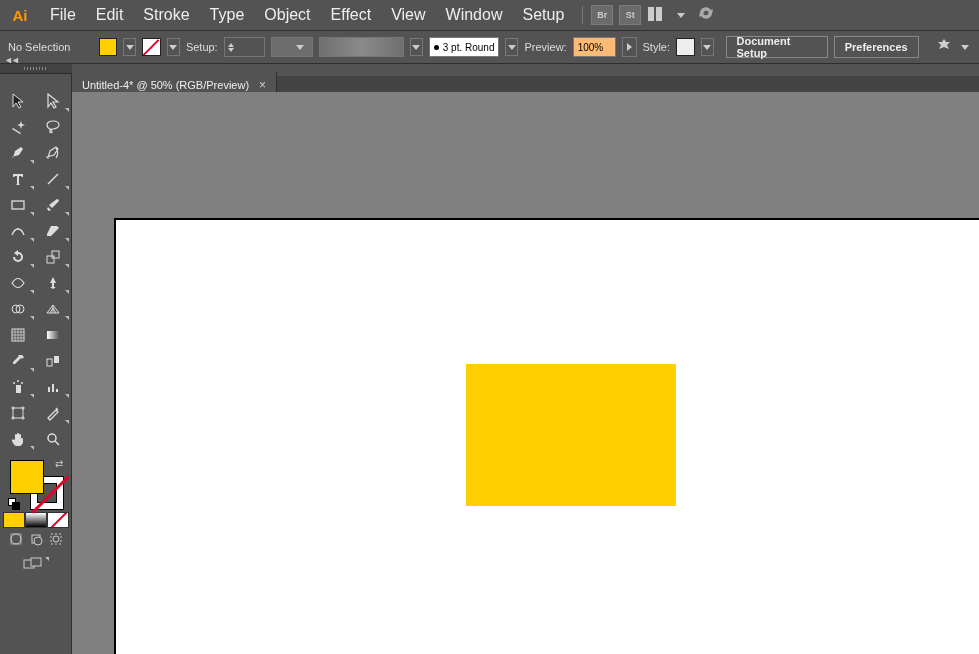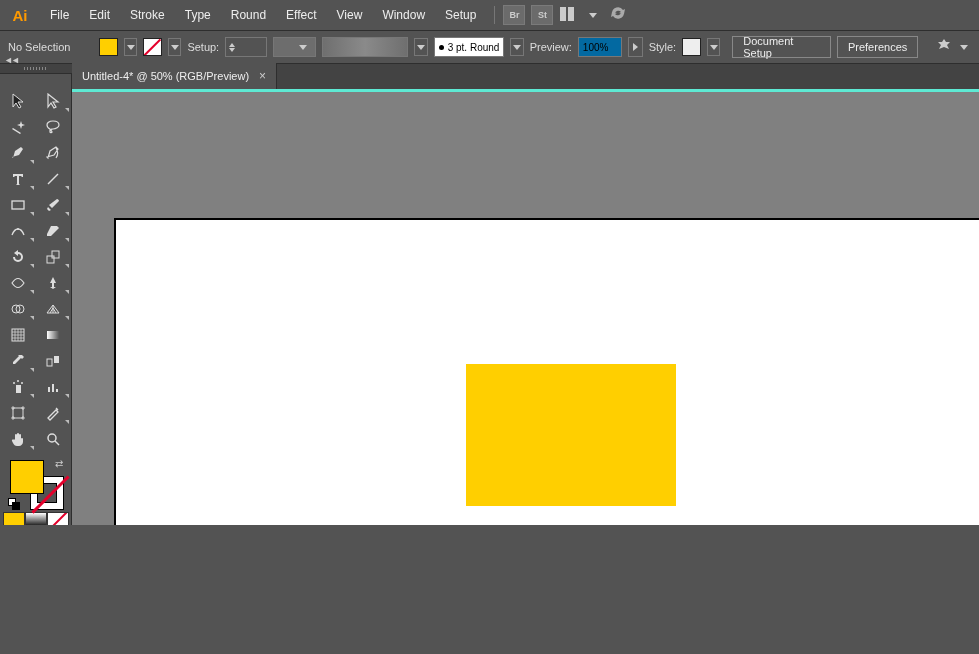--- a/index.html
+++ b/index.html
@@ -1,23 +1,23 @@
 <!DOCTYPE html>
 <html><head>
 <meta charset="utf-8">
 <style>
 * { margin: 0; padding: 0; box-sizing: border-box; font-family: "Segoe UI", Arial, sans-serif; }
 body { background: #535353; overflow: hidden; }
 
-#app { width: 979px; height: 525px; position: relative; background: #535353; }
+#app { width: 979px; height: 654px; position: relative; background: #535353; }
 
 
 .menubar { height: 30px; background: #535353; display: flex; align-items: center; padding: 0 4px; gap: 0; }
 .ai-logo { width: 28px; height: 22px; display: flex; align-items: center; justify-content: center; font-weight: bold; font-size: 15px; color: #ff9a00; margin: 0 6px 0 2px; }
-.menu-item { color: #eee; font-size: 12px; padding: 5px 10px; cursor: default; }
+.menu-item { color: #eee; font-size: 16px; padding: 5px 10px; cursor: default; }
 .menu-sep { width: 1px; height: 18px; background: #777; margin: 0 8px; }
 .sq-btn { width: 22px; height: 20px; display:flex; align-items:center; justify-content:center; color:#ccc; background:#6b6b6b; font-size:9px; font-weight:bold; margin-right:6px; border:1px solid #7a7a7a;}
 .layout-icon { width:22px; height:18px; display:flex; margin-right:2px; }
 .layout-icon div { background:#ccc; margin:1px; }
 .caret { width:0;height:0;border-left:4px solid transparent;border-right:4px solid transparent;border-top:5px solid #ccc; margin:0 6px;}
 .sync-icon { color:#aaa; font-size:16px; margin-left:6px;}
 
 
 .controlbar { height: 34px; background: #535353; border-top:1px solid #2e2e2e; border-bottom:1px solid #2e2e2e; display:flex; align-items:center; padding: 0 8px; gap:6px; color:#ddd; font-size:11px;}
 .ctrl-label { color:#ddd; font-size:11px; white-space:nowrap; }
@@ -29,25 +29,25 @@
 .dd .caret{margin:0;}
 .stroke-weight { width:44px; height:20px; background:#535353; border:1px solid #777; display:flex; align-items:center; justify-content:space-between; padding:0 3px;}
 .updown { display:flex; flex-direction:column; gap:1px;}
 .updown span{width:0;height:0;border-left:3px solid transparent;border-right:3px solid transparent;}
 .updown .up{border-bottom:4px solid #ccc;}
 .updown .dn{border-top:4px solid #ccc;}
 .long-dd { height:20px; background:#6d6d6d; border:1px solid #777; display:flex; align-items:center; justify-content:flex-end; padding-right:2px;}
 .brush-strip { width:92px; height:20px; background:linear-gradient(to right,#6f6f6f,#8a8a8a,#6f6f6f); border:1px solid #777;}
 .round-field { height:20px; background:#fff; color:#000; font-size:10px; display:flex; align-items:center; padding:0 4px; border:1px solid #777; gap:4px; white-space:nowrap;}
 .round-field .dot{width:5px;height:5px;border-radius:50%;background:#000;}
-.opacity-field{height:20px;background:#0369a1;color:#000;font-size:10px;display:flex;align-items:center;padding:0 4px;border:1px solid #777;width:46px;}
+.opacity-field{height:20px;background:#fdba74;color:#000;font-size:10px;display:flex;align-items:center;padding:0 4px;border:1px solid #777;width:46px;}
 .arrow-btn{width:16px;height:20px;background:#535353;border:1px solid #777;display:flex;align-items:center;justify-content:center;}
 .arrow-btn span{width:0;height:0;border-top:4px solid transparent;border-bottom:4px solid transparent;border-left:5px solid #ccc;}
 .style-swatch{width:20px;height:18px;background:#eee;border:1px solid #222;}
-.btn { height:22px; background:#535353; border:1px solid #888; color:#eee; font-size:11px; padding:0 10px; display:flex; align-items:center;}
+.btn { height:22px; background:#535353; border:1px solid #888; color:#eee; font-size:11px; padding:0 10px; display:flex; align-items:center;font-weight:bold;}
 .flex-spacer{flex:1;}
 .gear-icon{color:#ccc;font-size:12px;}
 
 
 .collapse-strip { position:absolute; left:0; top:64px; width:72px; height:10px; background:#424242; display:flex; align-items:center; justify-content:center; border-bottom:1px solid #2e2e2e;}
 .collapse-strip .dots{width:24px;height:3px;background:repeating-linear-gradient(to right,#888 0 1px,transparent 1px 3px);}
 .collapse-strip .arrows{position:absolute;left:4px;top:-9px;font-size:9px;color:#ccc;letter-spacing:-2px;}
 
 
 .toolpanel { position:absolute; left:0; top:74px; width:72px; bottom:0; background:#535353; border-right:1px solid #2e2e2e; padding-top:14px;}
@@ -72,41 +72,41 @@
 .mini.grad{background:linear-gradient(#fff,#000);}
 .mini.none{background:#fff;position:relative;overflow:hidden;}
 .mini.none::after{content:"";position:absolute;left:-4px;top:50%;width:140%;height:2px;background:#e4002b;transform:rotate(-45deg);}
 
 .screenrow{display:flex;justify-content:center;gap:6px;margin-top:4px;}
 .screenrow span{color:#ccc;font-size:13px;}
 
 .screens-icon{display:flex;justify-content:center;margin-top:8px;color:#ccc;}
 
 
-.tabbar { position:absolute; left:72px; right:0; top:64px; height:28px; background:#434343; display:flex; align-items:flex-end; border-bottom:3px solid #5eead4;}
+.tabbar { position:absolute; left:72px; right:0; top:76px; height:28px; background:#434343; display:flex; align-items:flex-end; border-bottom:6px solid #5eead4;}
 .doc-tab { height:26px; background:#535353; color:#eee; font-size:11px; display:flex; align-items:center; padding:0 10px; gap:10px; border-right:1px solid #2e2e2e;}
 .doc-tab .close{color:#ccc;font-size:12px;}
 
 
 .canvas-area { position:absolute; left:72px; top:92px; right:0; bottom:0; background:#808080; overflow:hidden;}
 .artboard { position:absolute; left:42px; top:126px; width:1200px; height:460px; background:#fff; border:2px solid #000;}
 .yellow-rect { position:absolute; left:350px; top:144px; width:210px; height:142px; background:#ffcf00;}
 </style>
 </head>
 <body>
 
 <div id="app">
 
   <div class="menubar">
     <div class="ai-logo">Ai</div>
     <div class="menu-item">File</div>
     <div class="menu-item">Edit</div>
     <div class="menu-item">Stroke</div>
     <div class="menu-item">Type</div>
-    <div class="menu-item">Round</div>
+    <div class="menu-item">Object</div>
     <div class="menu-item">Effect</div>
     <div class="menu-item">View</div>
     <div class="menu-item">Window</div>
     <div class="menu-item">Setup</div>
     <div class="menu-sep"></div>
     <div class="sq-btn">Br</div>
     <div class="sq-btn">St</div>
     <div class="layout-icon">
       <div style="width:6px;height:14px;"></div>
         <div style="width:6px;height:14px;"></div>

